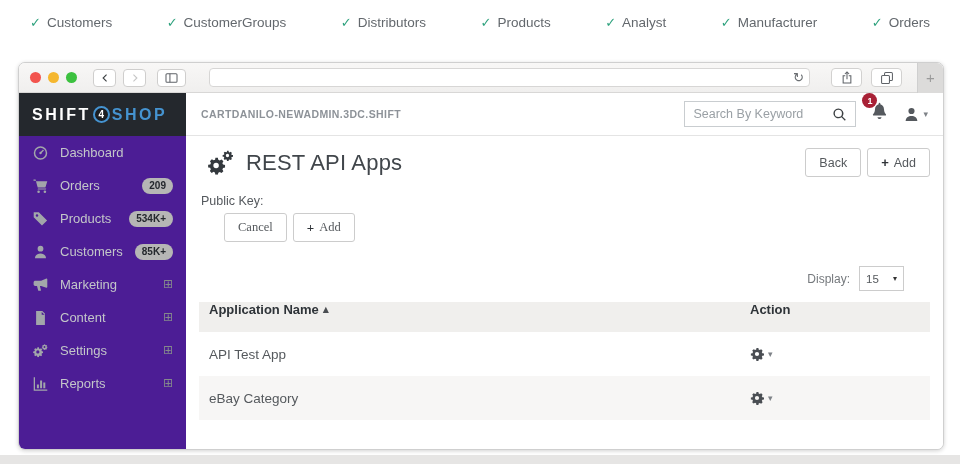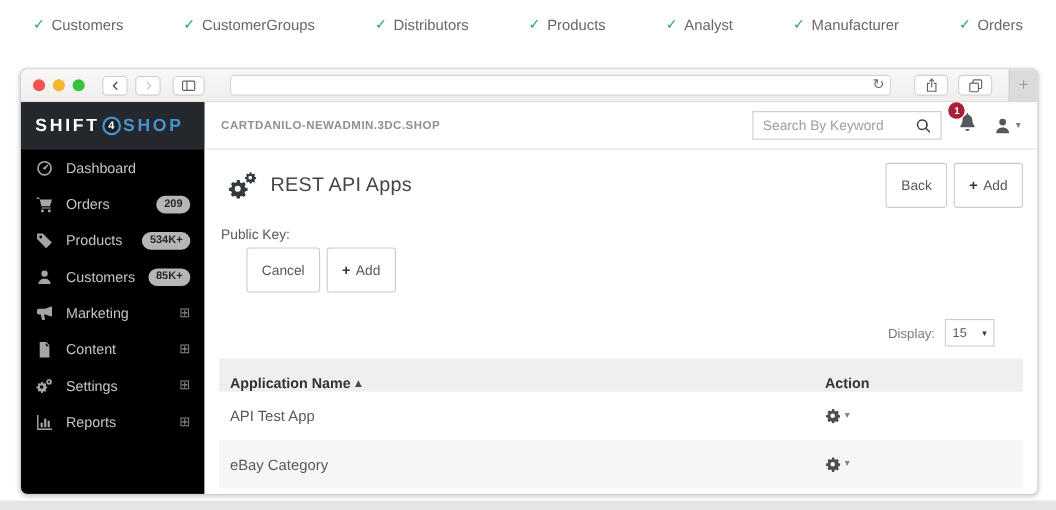--- a/index.html
+++ b/index.html
@@ -31,21 +31,21 @@
   .urlbar input { border:0; outline:0; flex:1; height:100%; padding:0 24px 0 8px; font-size:11px; color:#555; font-family:inherit; background:transparent; }
   .reload { position:absolute; right:5px; top:1px; color:#6b6f73; font-size:13px; font-family:"DejaVu Sans",sans-serif; }
   .chromebtn { width:31px; height:19px; background:#fff; border:1px solid #d2d1d0; border-radius:4px;
             display:flex; align-items:center; justify-content:center; color:#5f6368; }
   .chromebtn + .chromebtn { margin-left:2px; }
   .newtab { width:26px; height:30px; background:#dcdbda; border-left:1px solid #cfcfcf; margin-left:8px;
             display:flex; align-items:center; justify-content:center; color:#9a9a9a; font-size:15px; }
 
   
   .app { flex:1; display:flex; min-height:0; }
-  .sidebar { width:167px; background:#000000; flex:0 0 auto; display:flex; flex-direction:column; }
+  .sidebar { width:167px; background:#4c1d95; flex:0 0 auto; display:flex; flex-direction:column; }
   .logo { height:43px; background:#24282d; display:flex; align-items:center; padding:0 13px; flex:0 0 auto; }
   .logo-text { color:#fff; font-weight:bold; font-size:16px; letter-spacing:2.5px; display:flex; align-items:center; }
   .logo-4 { width:17px; height:17px; border-radius:50%; background:#1b1e22; border:2px solid #4593d0; color:#fff;
             font-size:10px; display:flex; align-items:center; justify-content:center; letter-spacing:0; margin:0 2px; flex:0 0 auto; }
   .logo-shop { color:#4593d0; }
   .menu { padding-top:9px; }
   .mitem { height:33px; display:flex; align-items:flex-start; padding:0 13px; gap:11px; color:#c3c6c9; font-size:13px; cursor:default; }
   .mico { width:17px; height:16px; color:#a2a6aa; flex:0 0 auto; }
   .mbadge { margin-left:auto; background:#b6b6b5; color:#24282d; font-size:10px; font-weight:bold;
             border-radius:9px; padding:2px 7px; line-height:1.2; }
@@ -62,36 +62,36 @@
   .bellwrap { position:relative; width:19px; height:19px; color:#55595e; }
   .notif { position:absolute; top:-8px; left:-8px; width:15px; height:15px; background:#a82136; color:#fff;
            border-radius:50%; font-size:9px; font-weight:bold; display:flex; align-items:center; justify-content:center; }
   .userwrap { display:flex; align-items:center; gap:3px; color:#55595e; }
   .caret { font-size:9px; color:#7e8287; font-family:"DejaVu Sans",sans-serif; }
 
   
   .content { flex:1; padding:0 13px; min-height:0; }
   .titlerow { margin-top:12px; display:flex; align-items:center; gap:12px; padding-left:7px; }
   .cogs { width:28px; height:26px; color:#34393e; }
-  .pagetitle { font-size:18px; color:#41464b; font-weight:400; letter-spacing:.2px; }
+  .pagetitle { font-size:22px; color:#41464b; font-weight:400; letter-spacing:.2px; }
   .titlebtns { margin-left:auto; display:flex; gap:6px; }
-  .btn { height:41px; background:#fff; border:1px solid #ccc; border-radius:3px; color:#55595d;
+  .btn { height:29px; background:#fff; border:1px solid #ccc; border-radius:3px; color:#55595d;
          font-size:12.5px; padding:0 13px; display:flex; align-items:center; gap:5px; font-family:inherit; cursor:default; }
   .plus { font-weight:bold; color:#2f3338; font-size:13px; }
   .pk-label { margin-top:17px; font-size:12.5px; color:#55595e; padding-left:2px; }
   .formrow { margin-top:5px; display:flex; align-items:center; }
   .pk-input { width:230px; height:27px; border:1px solid #ccc; padding:0 9px; font-size:15px; color:#55595d; font-family:inherit; outline:0; }
-  .formbtns { display:flex; gap:6px; margin-left:25px; }
+  .formbtns { display:flex; gap:6px; margin-left:25px;font-family:Liberation Serif, serif; }
   .displayrow { margin-top:24px; display:flex; justify-content:flex-end; align-items:center; gap:9px; padding-right:26px; }
   .displbl { font-size:12px; color:#75797d; }
   .select { width:45px; height:25px; border:1px solid #ccc; background:#fff; display:flex; align-items:center;
             justify-content:space-between; padding:0 6px; font-size:11.5px; color:#55595d; }
   .selcaret { font-size:8px; color:#333; font-family:"DejaVu Sans",sans-serif; }
   .table { margin-top:11px; }
-  .thead { background:#f0efed; height:30px; display:flex; align-items:flex-end; font-size:13px; font-weight:bold; color:#2e3338; }
+  .thead { background:#f0efed; height:30px; display:flex; align-items:flex-start; font-size:13px; font-weight:bold; color:#2e3338; }
   .col-name { flex:1; padding-left:10px; display:flex; align-items:center; gap:4px; }
   .sort { font-size:8px; color:#4a4e52; font-family:"DejaVu Sans",sans-serif; }
   .col-action { width:180px; flex:0 0 auto; }
   .trow { height:44px; display:flex; align-items:center; font-size:13.5px; color:#55595d; }
   .trow.alt { background:#f7f6f5; }
   .namecell { flex:1; padding-left:10px; }
   .actioncell { width:180px; flex:0 0 auto; display:flex; align-items:center; gap:4px; color:#4a4e53; }
   .gear-sm { width:14px; height:14px; }
 
   .bottomstrip { position:absolute; left:0; bottom:0; width:960px; height:9px; background:#e6e5e4; }
@@ -296,21 +296,21 @@
             </svg>
           <span>Reports</span>
           <span class="mexpand">⊞</span>
         </div>
       </div>
     </div>
 
     <div class="main">
 
       <div class="adminbar">
-        <span class="domain">CARTDANILO-NEWADMIN.3DC.SHOP</span>
+        <span class="domain">CARTDANILO-NEWADMIN.3DC.SHIFT</span>
         <div class="adminright">
           <div class="searchbox">
             <input placeholder="Search By Keyword" style="">
             <svg class="search-ic" viewBox="0 0 16 16" fill="currentColor">
                 <use href="#i-search"></use>
               </svg>
           </div>
           <div class="bellwrap">
             <svg width="19" height="19" viewBox="0 0 16 16" fill="currentColor">
                 <use href="#i-bell"></use>

